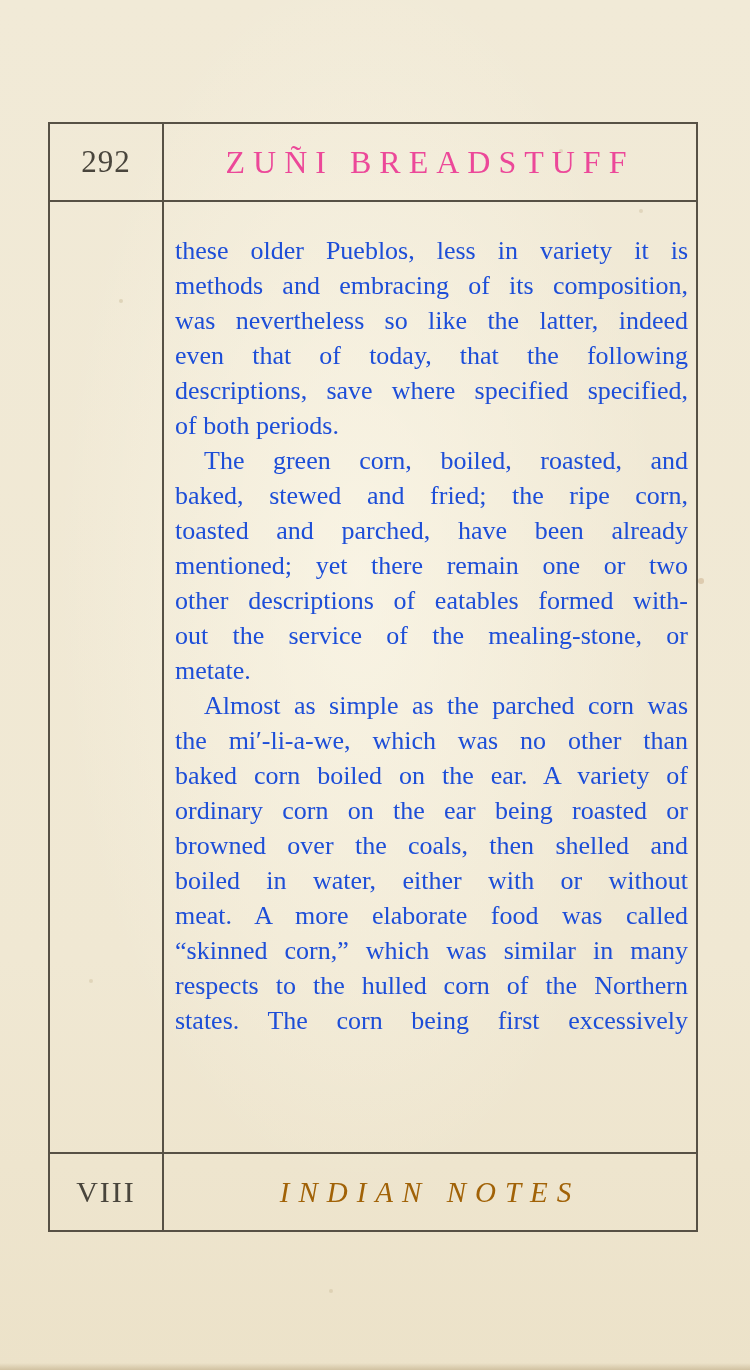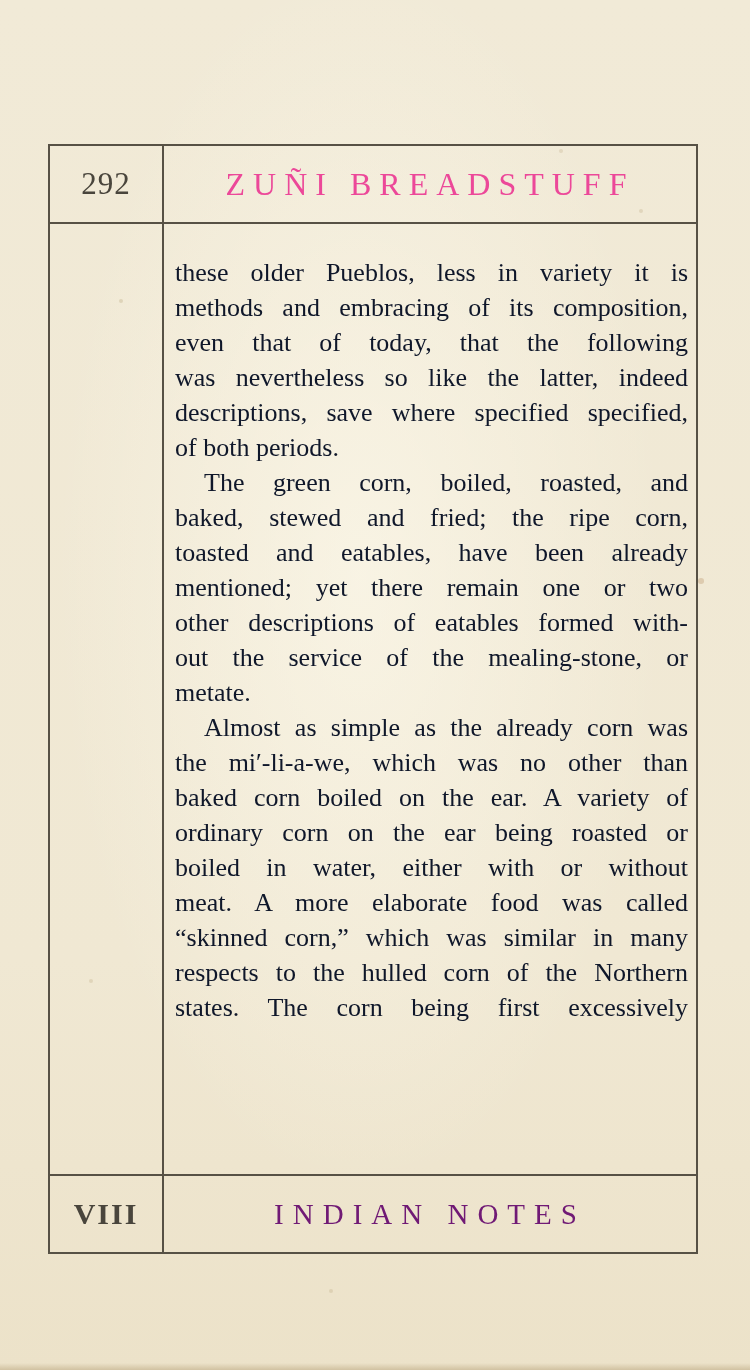--- a/index.html
+++ b/index.html
@@ -33,21 +33,21 @@
       120px 300px 0 1px rgba(190,170,130,0.35),
       640px 210px 0 1px rgba(190,170,130,0.3),
       700px 580px 0 2px rgba(185,150,105,0.35),
       330px 1290px 0 1px rgba(190,170,130,0.3),
       560px 150px 0 1px rgba(190,170,130,0.28),
       90px 980px 0 1px rgba(190,170,130,0.3);
   }
   .frame {
     position: absolute;
     left: 48px;
-    top: 144px;
+    top: 122px;
     width: 650px;
     height: 1110px;
     box-sizing: border-box;
     border: 2px solid #575145;
     display: grid;
     grid-template-columns: 114px 1fr;
     grid-template-rows: 78px 1fr 78px;
   }
   .cell { box-sizing: border-box; }
   .col-divider { border-right: 2px solid #575145; }
@@ -66,36 +66,36 @@
   .running-head {
     font-size: 32px;
     letter-spacing: 8px;
     white-space: nowrap;
     color: #ec4899;
   }
   .volume {
     font-size: 30px;
     letter-spacing: 2px;
     color: #49453c;
-    font-weight: bold;
   }
   .imprint {
     font-size: 29px;
     letter-spacing: 9px;
     white-space: nowrap;
-    color: #701a75;
+    color: #a16207;
+    font-style: italic;
   }
   .body-cell {
     padding: 31px 8px 0 11px;
   }
   .line {
     font-size: 26px;
     line-height: 35px;
     height: 35px;
-    color: #0f172a;
+    color: #1d4ed8;
     text-align: left;
     white-space: nowrap;
   }
   .line.justify {
     text-align: justify;
     text-align-last: justify;
     white-space: normal;
   }
   .line.indent { text-indent: 29px; }
   .italic { }
@@ -113,35 +113,36 @@
 
   <div class="cell row-top center-cell">
     <span class="running-head">ZUÑI BREADSTUFF</span>
   </div>
 
   <div class="cell col-divider"></div>
 
   <div class="cell body-cell">
       <div class="line justify"><span>these older Pueblos, less in variety it is</span></div>
       <div class="line justify"><span>methods and embracing of its composition,</span></div>
+      <div class="line justify"><span>was nevertheless so like the latter, indeed</span></div>
       <div class="line justify"><span>even that of today, that the following</span></div>
-      <div class="line justify"><span>was nevertheless so like the latter, indeed</span></div>
       <div class="line justify"><span>descriptions, save where specified specified,</span></div>
       <div class="line"><span>of both periods.</span></div>
       <div class="line justify indent"><span>The green corn, boiled, roasted, and</span></div>
       <div class="line justify"><span>baked, stewed and fried; the ripe corn,</span></div>
-      <div class="line justify"><span>toasted and eatables, have been already</span></div>
+      <div class="line justify"><span>toasted and parched, have been already</span></div>
       <div class="line justify"><span>mentioned; yet there remain one or two</span></div>
       <div class="line justify"><span>other descriptions of eatables formed with-</span></div>
       <div class="line justify"><span>out the service of the mealing-stone, or</span></div>
       <div class="line"><span>metate.</span></div>
-      <div class="line justify indent"><span>Almost as simple as the already corn was</span></div>
+      <div class="line justify indent"><span>Almost as simple as the parched corn was</span></div>
       <div class="line justify"><span>the </span><span class="italic">mi′-li-a-we</span><span>, which was no other than</span></div>
       <div class="line justify"><span>baked corn boiled on the ear.  A variety of</span></div>
       <div class="line justify"><span>ordinary corn on the ear being roasted or</span></div>
+      <div class="line justify"><span>browned over the coals, then shelled and</span></div>
       <div class="line justify"><span>boiled in water, either with or without</span></div>
       <div class="line justify"><span>meat.  A more elaborate food was called</span></div>
       <div class="line justify"><span>“skinned corn,” which was similar in many</span></div>
       <div class="line justify"><span>respects to the hulled corn of the Northern</span></div>
       <div class="line justify"><span>states.  The corn being first excessively</span></div>
     </div>
 
   <div class="cell col-divider row-bottom center-cell">
     <span class="volume">VIII</span>
   </div>

